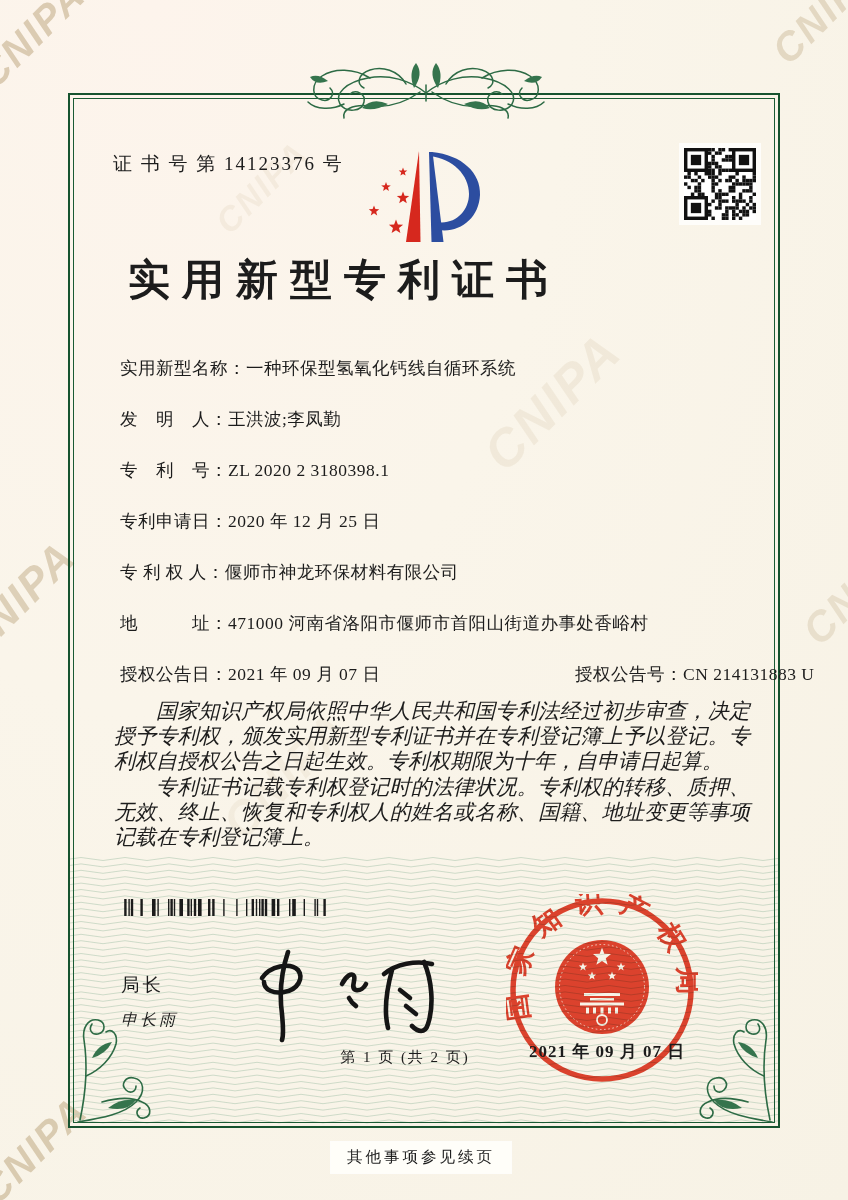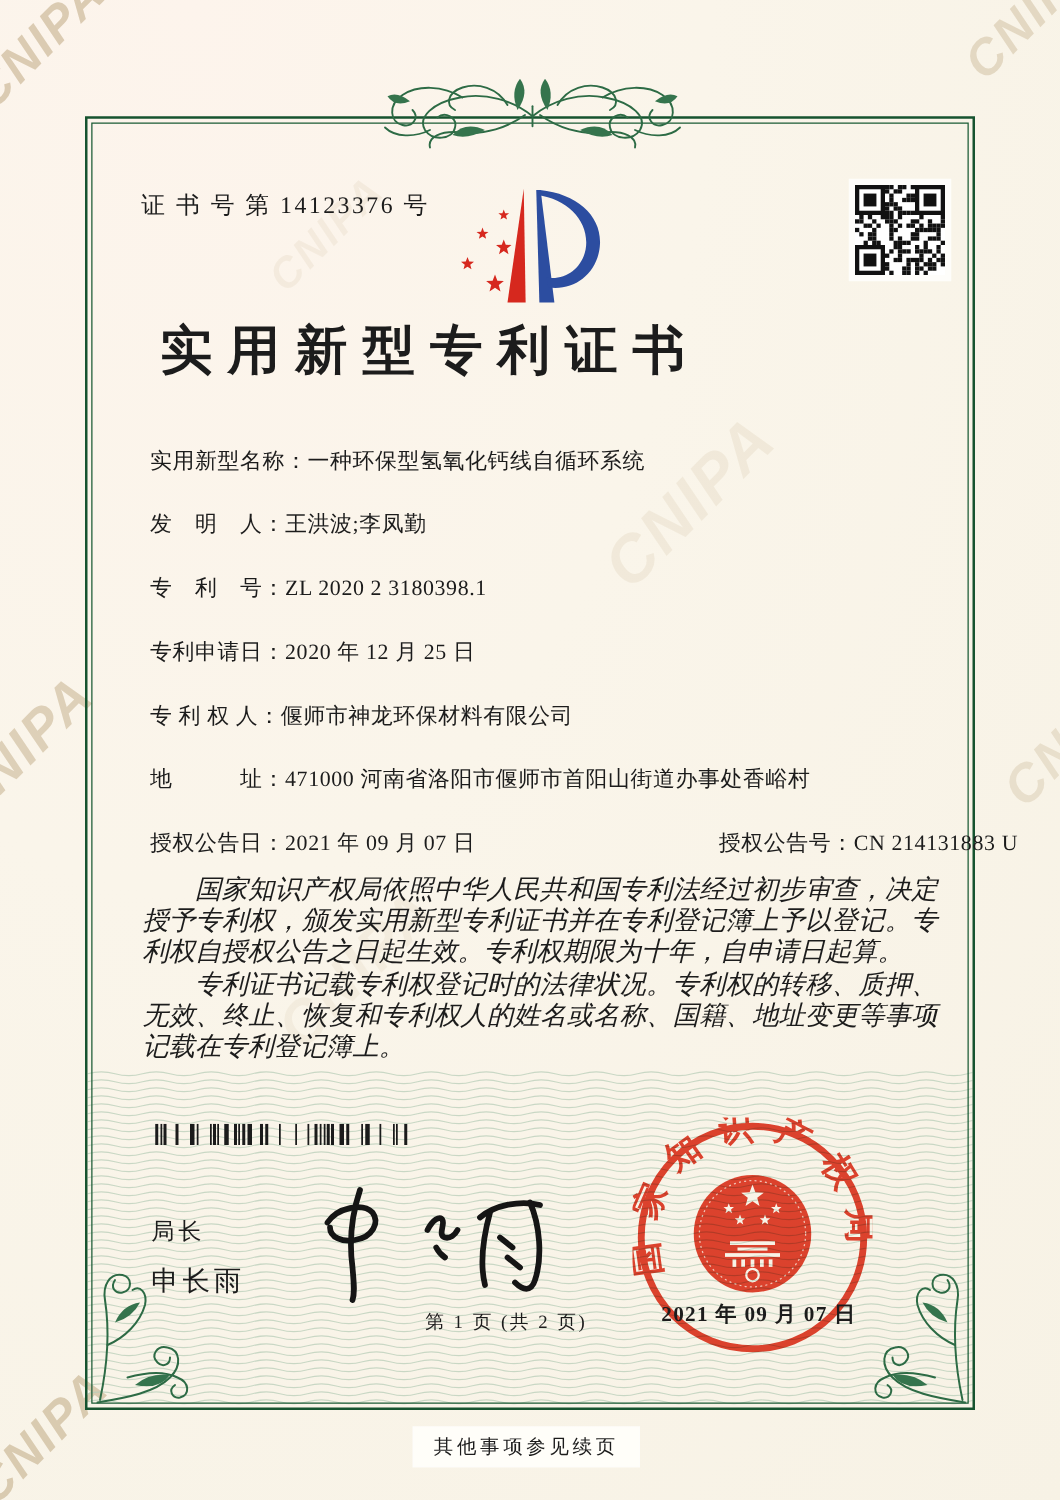--- a/index.html
+++ b/index.html
@@ -38,21 +38,21 @@
   
   .row { position:absolute; left:120px; font-size:17.5px; white-space:nowrap; letter-spacing:0.5px; }
   .row .lbl { }
   .row2b { position:absolute; left:455px; top:0; }
   
   .paras { position:absolute; left:114px; top:699px; width:636px; font-size:21px; line-height:25px; text-align:justify;font-style:italic; }
   .paras p { margin:0 0 1px 0; text-indent:2em; }
   
   .barcode { position:absolute; left:120px; top:899px; }
   .official-title { position:absolute; left:121px; top:972px;  font-size:18.5px; letter-spacing:3px; }
-  .official-name  { position:absolute; left:121px; top:1010px; font-size:22px; letter-spacing:3px; }
+  .official-name  { position:absolute; left:121px; top:1010px; font-size:16px; letter-spacing:3px;font-style:italic; }
   .signature { position:absolute; left:246px; top:940px; }
   .seal { position:absolute; left:506px; top:894px; width:192px; height:192px; mix-blend-mode:multiply; opacity:.95; }
   .seal-date { position:absolute; left:529px; top:1040px; font-size:17px; font-weight:600; letter-spacing:1px; z-index:6; }
   .pageno { position:absolute; left:0; top:1048px; width:810px; text-align:center; font-size:15px; letter-spacing:2px; }
   .contnote {
     position:absolute; left:331px; top:1142px; background:#fffef9; padding:5px 16px;
     font-size:15.5px; letter-spacing:3px; box-shadow:0 0 0 1px rgba(255,255,255,.8);
   }
   svg { display:block; }
 </style>

